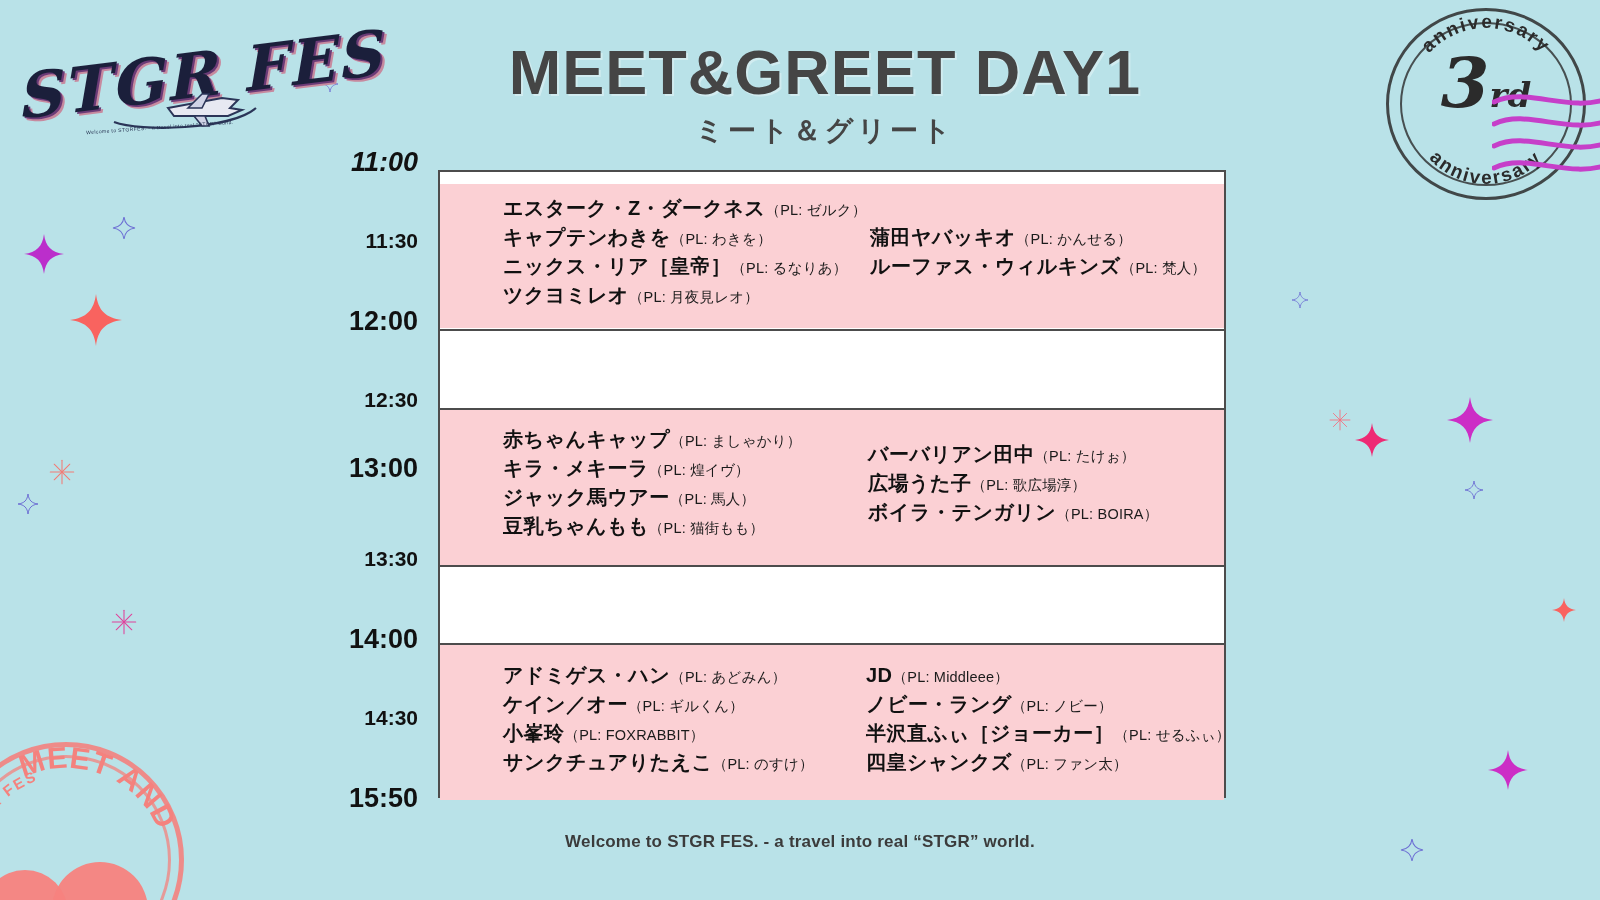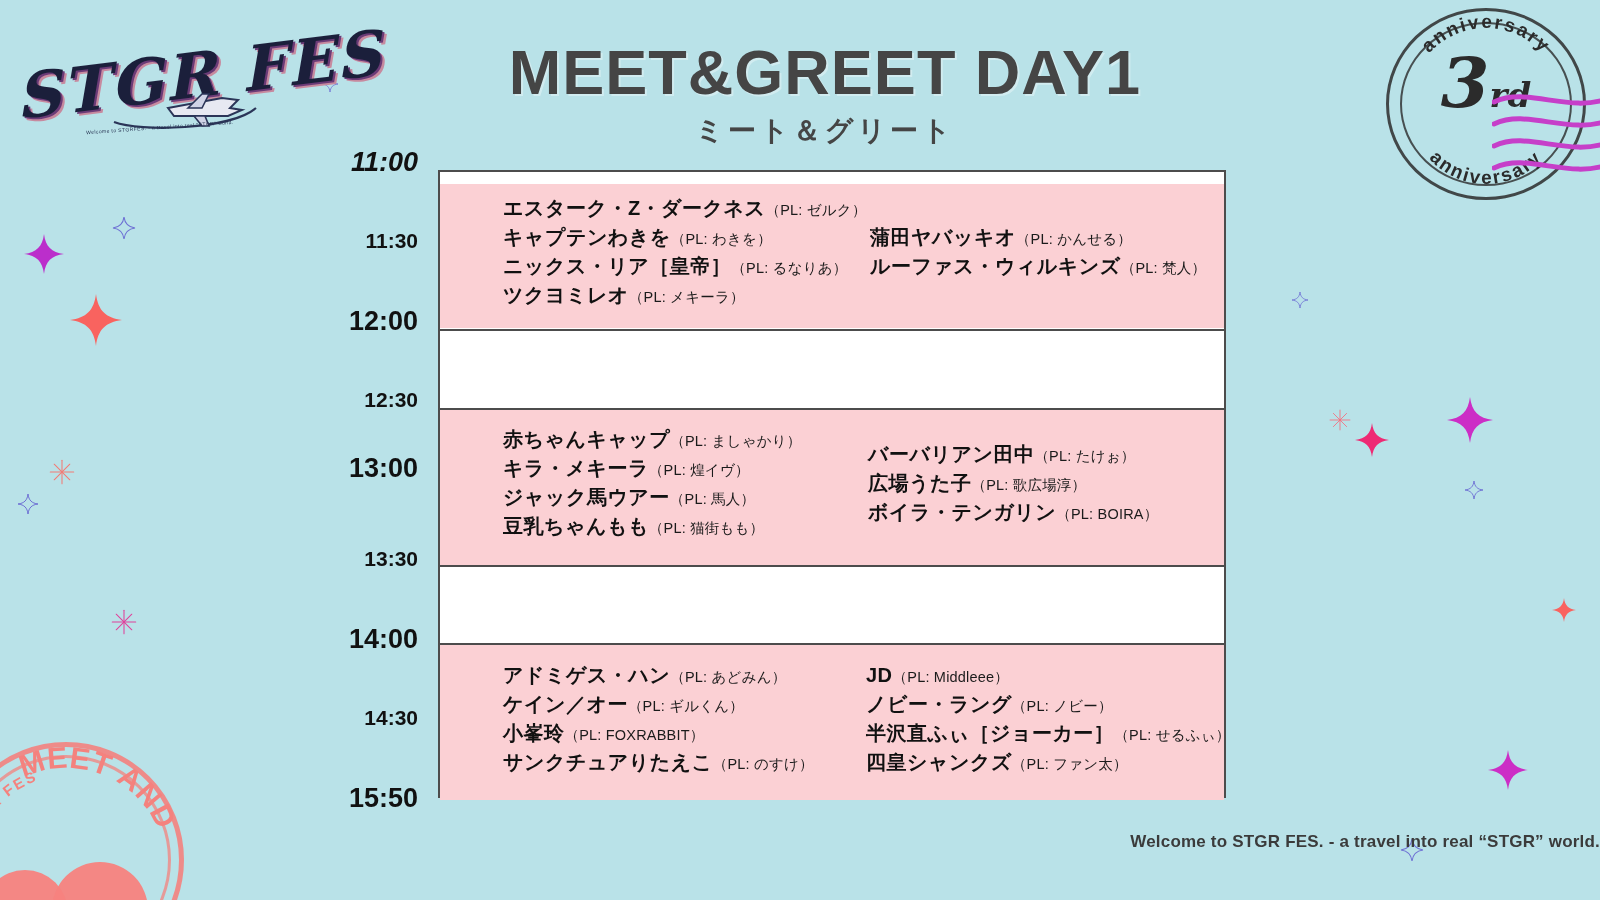--- a/index.html
+++ b/index.html
@@ -132,21 +132,21 @@
     letter-spacing: .5px;
   }
   .entry .pl {
     font-size: 14.5px; font-weight: 400; color: #1b1b1b;
     letter-spacing: .2px;
   }
 
   
   #footer {
     position: absolute; left: 0; top: 832px; width: 1600px;
-    text-align: right;
+    text-align: center;
     font-size: 17px; font-weight: 700; color: #3b3b3b; letter-spacing: .2px;
   }
 </style>
 </head>
 <body>
 
 <div id="stage">
 
   <div id="sparkles-layer">
       <div class="sparkle" style="left: 113px; top: 217px; width: 22px; height: 22px;">
@@ -315,21 +315,21 @@
       <div class="timemark half" style="top: 556px;">14:30</div>
       <div class="timemark hour" style="top: 632.5px;">15:50</div>
     </div>
 
   <div id="table">
       <div class="block pink" style="top: 0px; height: 144px; align-items: center; margin-top: 12px;">
         <div class="col col-left">
           <div class="entry"><span class="nm">エスターク・Z・ダークネス</span><span class="pl">（PL: ゼルク）</span></div>
           <div class="entry"><span class="nm">キャプテンわきを</span><span class="pl">（PL: わきを）</span></div>
           <div class="entry"><span class="nm">ニックス・リア［皇帝］</span><span class="pl">（PL: るなりあ）</span></div>
-          <div class="entry"><span class="nm">ツクヨミレオ</span><span class="pl">（PL: メキーラ）</span></div>
+          <div class="entry"><span class="nm">ツクヨミレオ</span><span class="pl">（PL: 月夜見レオ）</span></div>
         </div>
         <div class="col col-right">
           <div class="entry"><span class="nm">蒲田ヤバッキオ</span><span class="pl">（PL: かんせる）</span></div>
           <div class="entry"><span class="nm">ルーファス・ウィルキンズ</span><span class="pl">（PL: 梵人）</span></div>
         </div>
       </div>
       <div class="block empty div-top" style="top: 157px; height: 78.5px; align-items: center;">
         <div class="col col-left"></div>
         <div class="col col-right"></div>
       </div>

